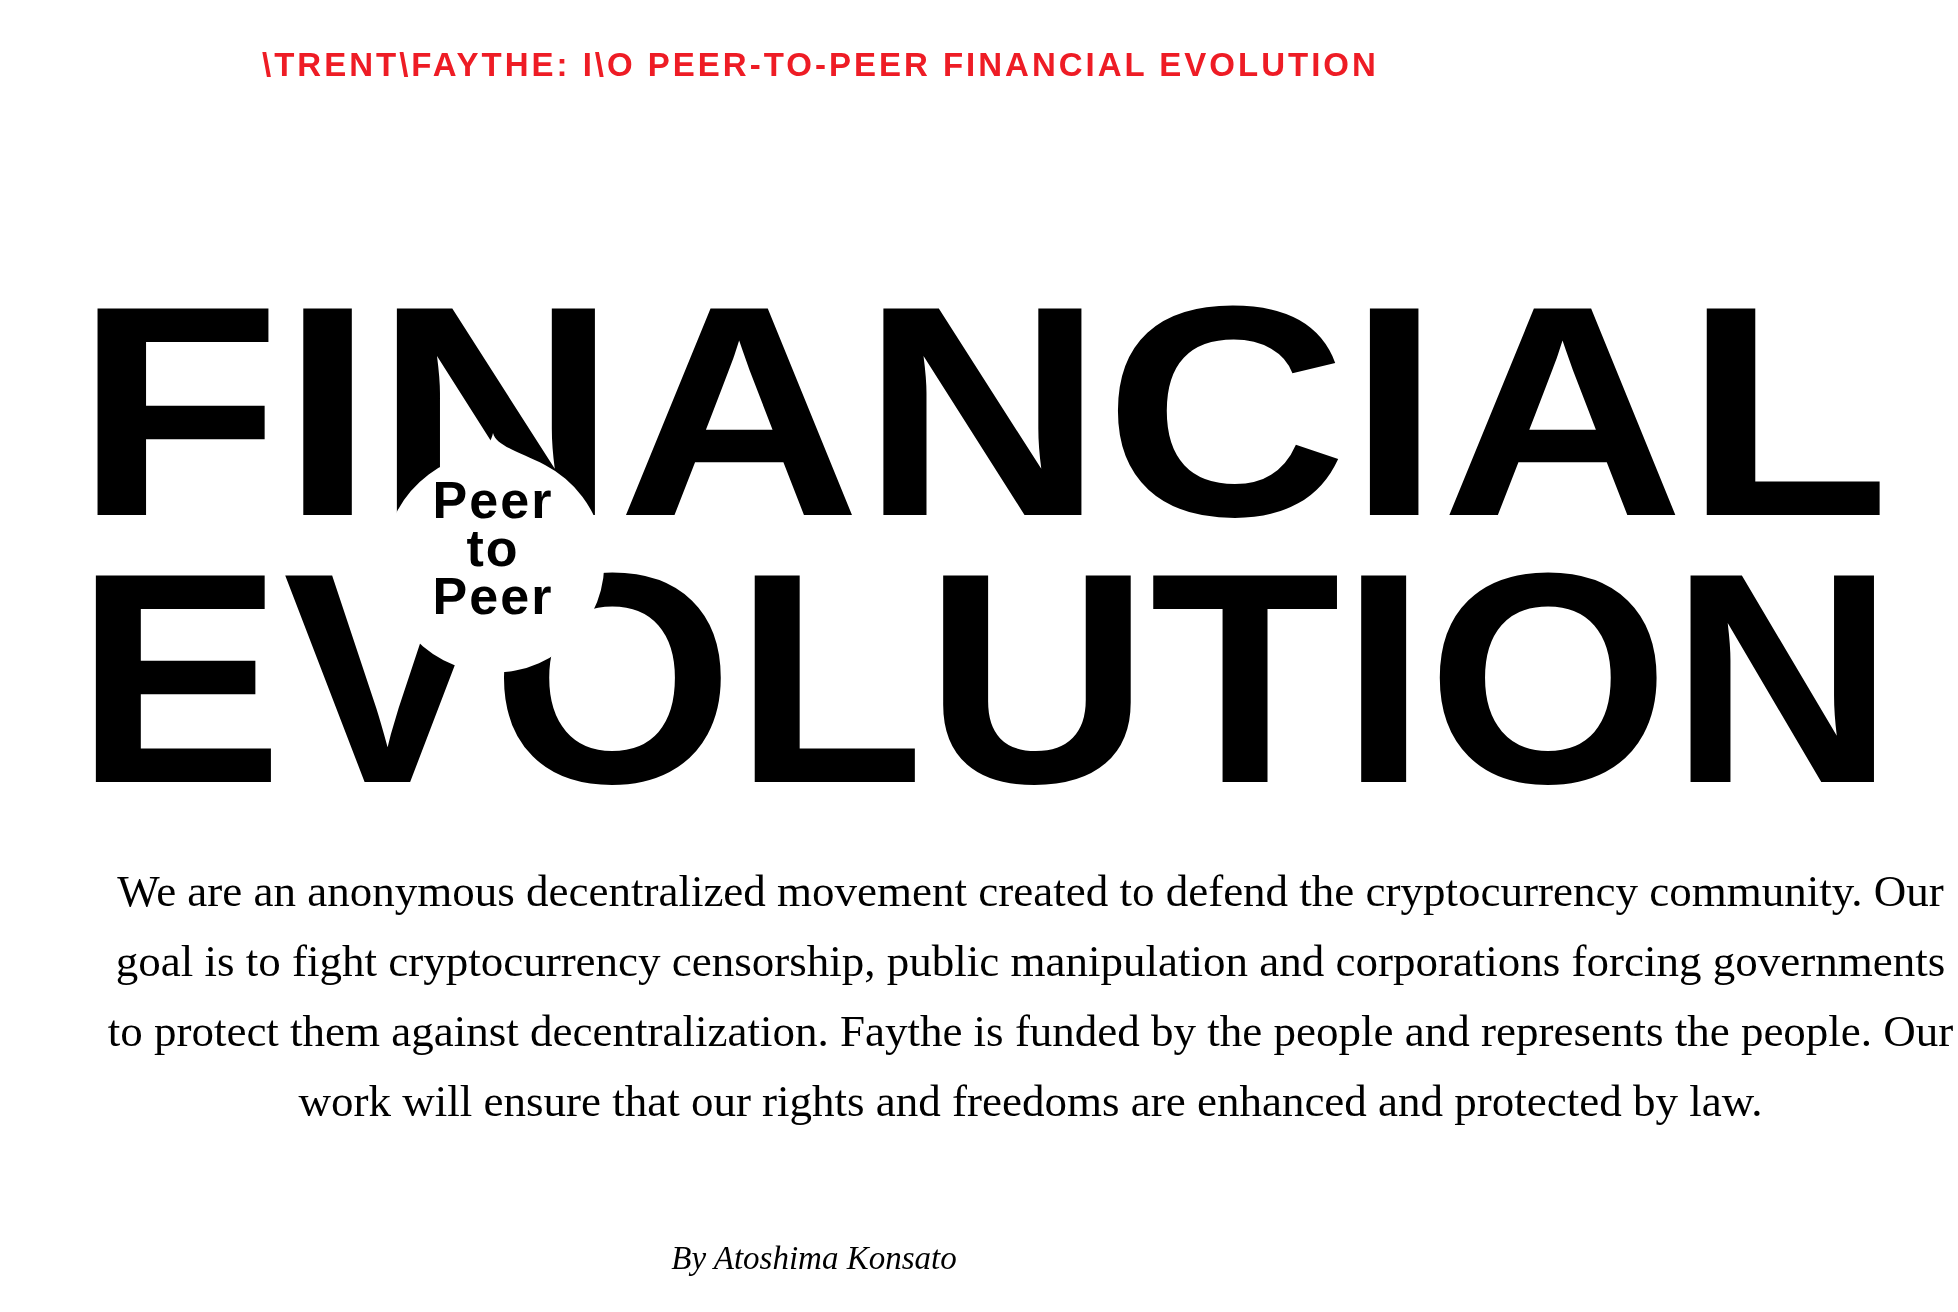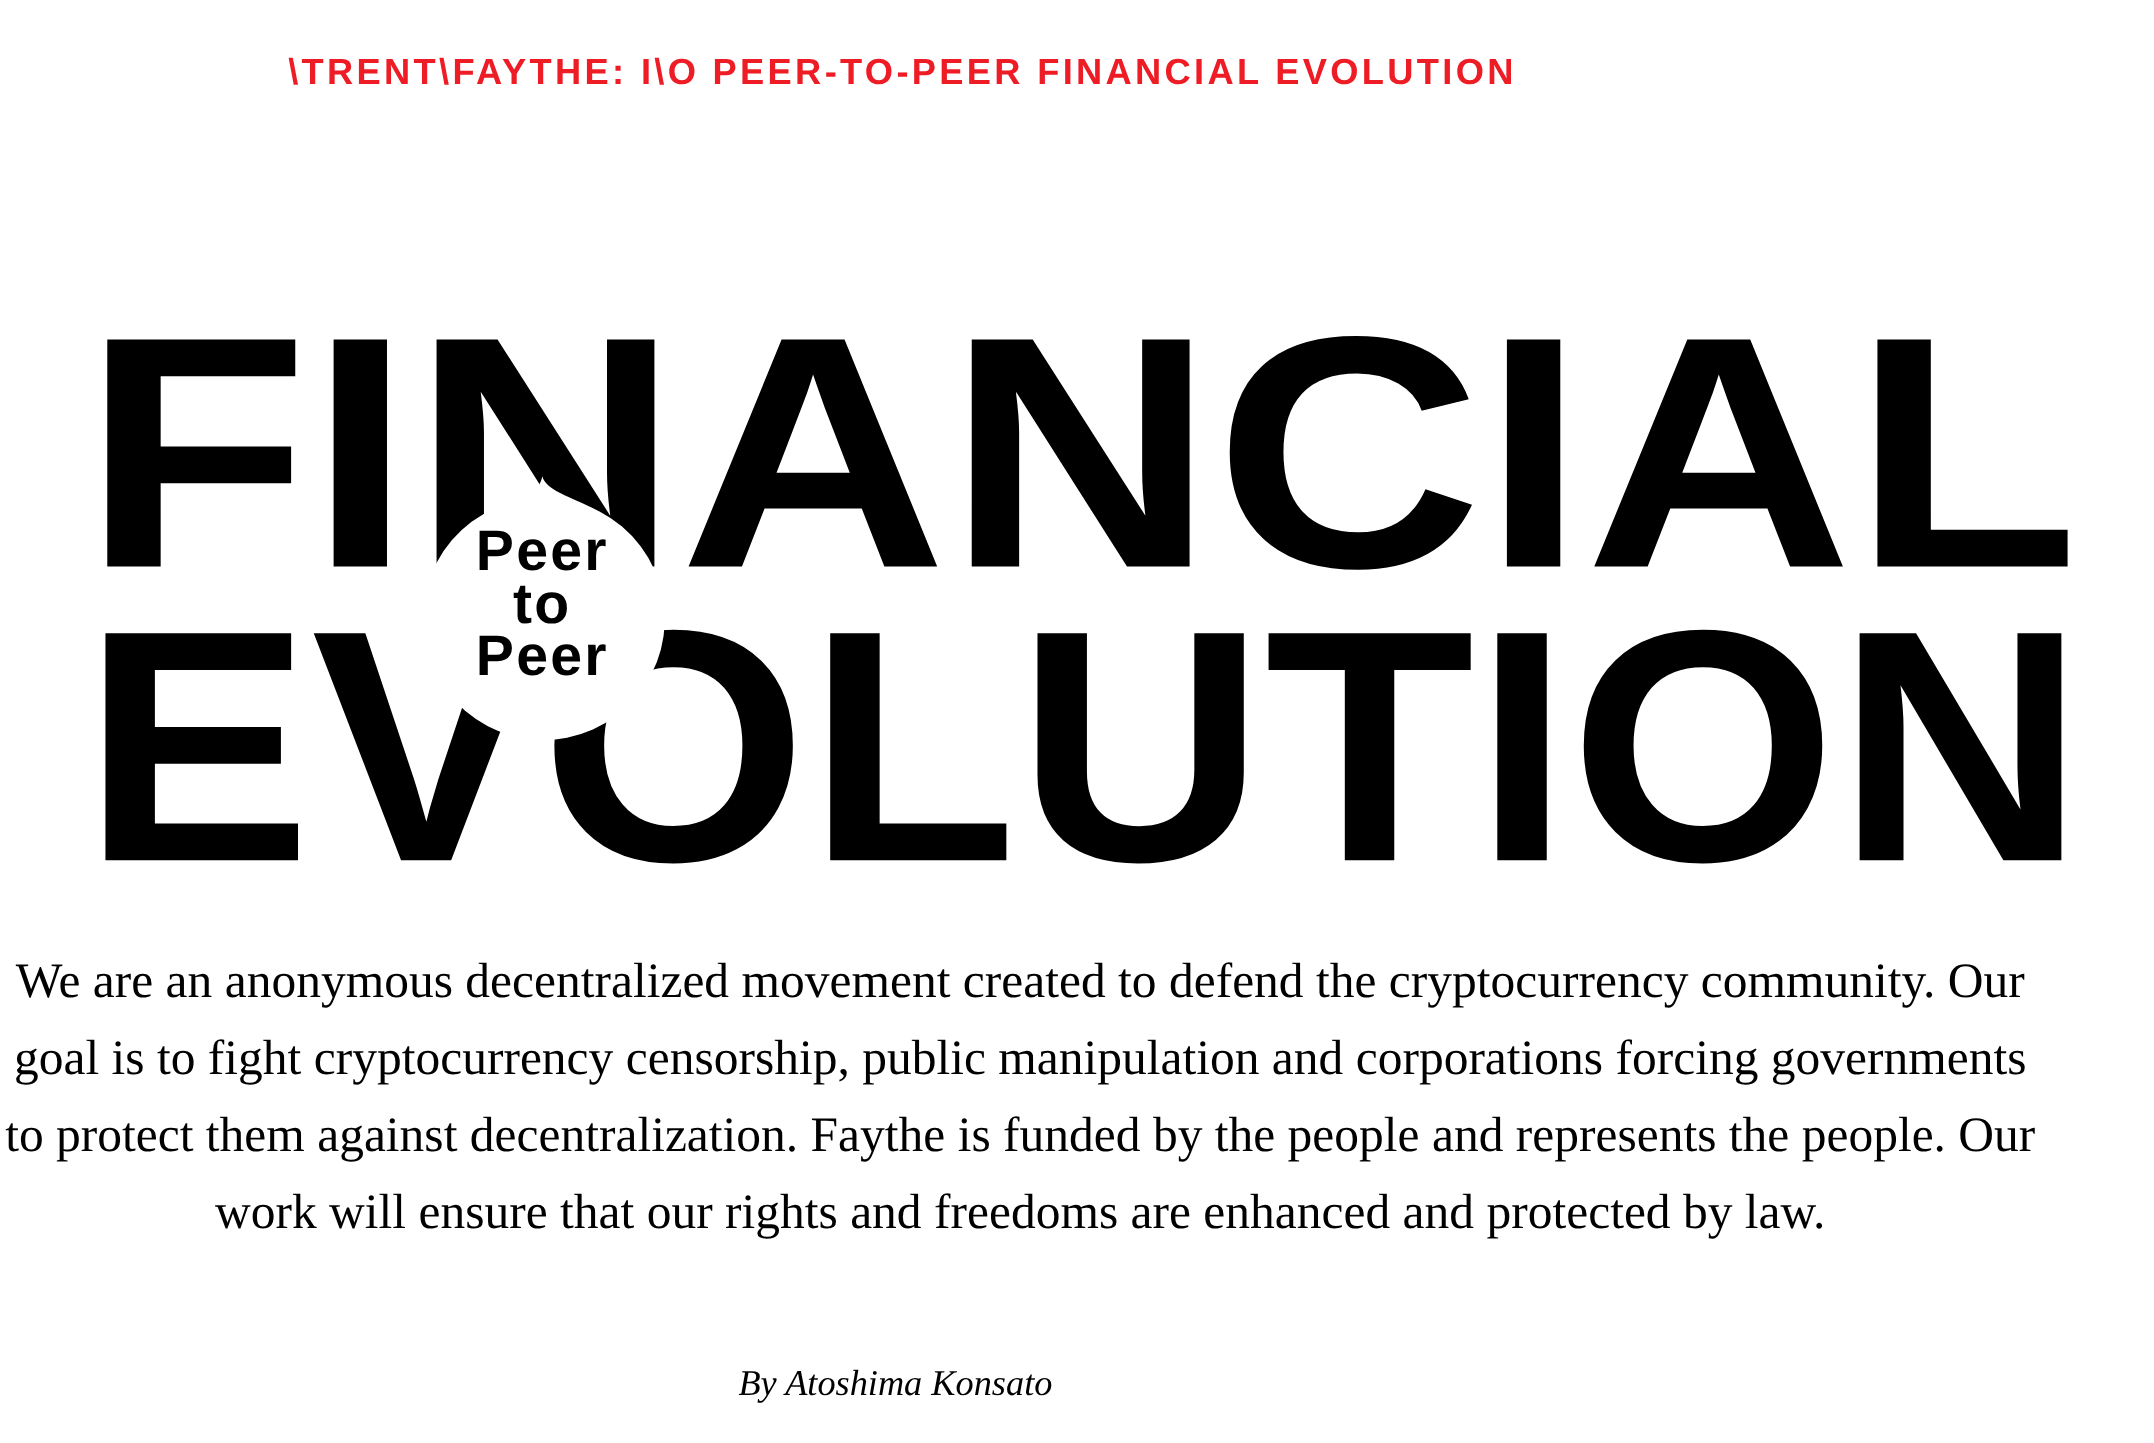--- a/index.html
+++ b/index.html
@@ -51,21 +51,21 @@
     fill: #000000;
     letter-spacing: 2px;
   }
   
   .mission-wrap {
     position: absolute;
     top: 856px;
     left: 0;
     width: 1958px;
     display: flex;
-    justify-content: flex-start;
+    justify-content: flex-end;
   }
   .mission {
     max-width: 1855px;
     text-align: center;
     font-family: "Liberation Serif", serif;
     font-size: 45px;
     line-height: 70px;
     color: #000000;
   }
   

